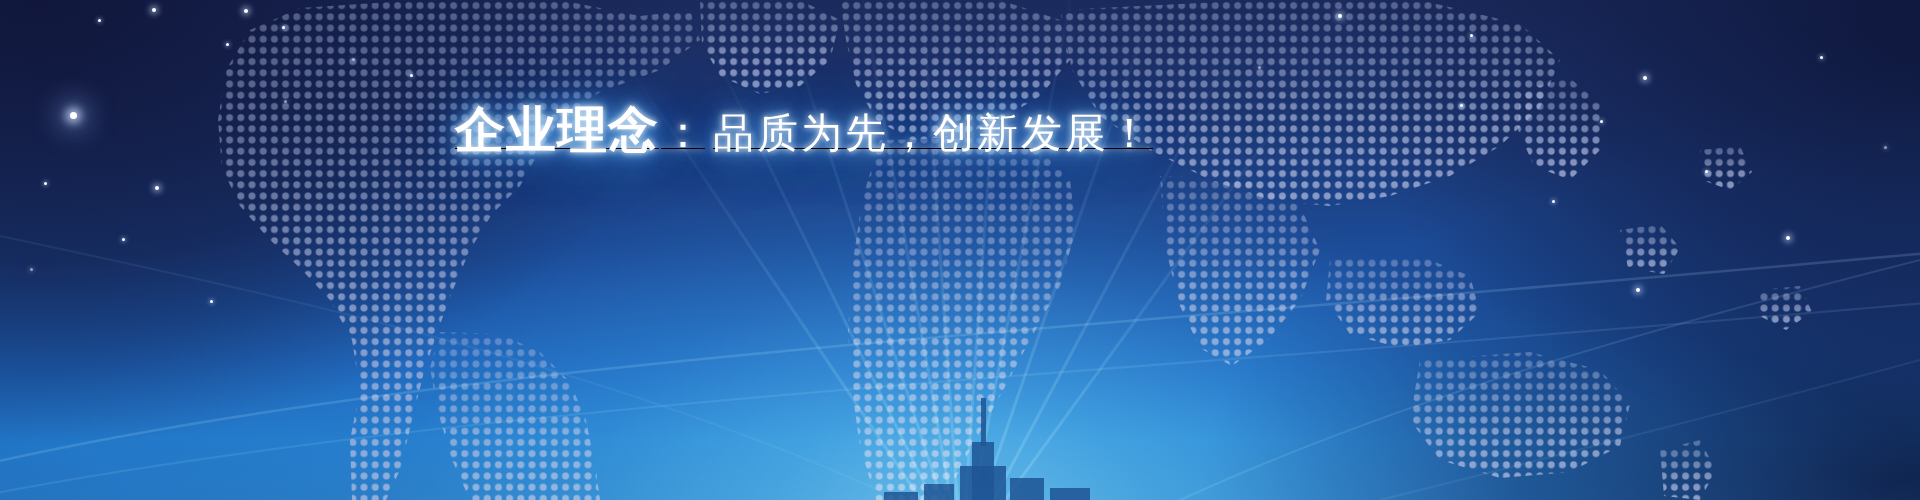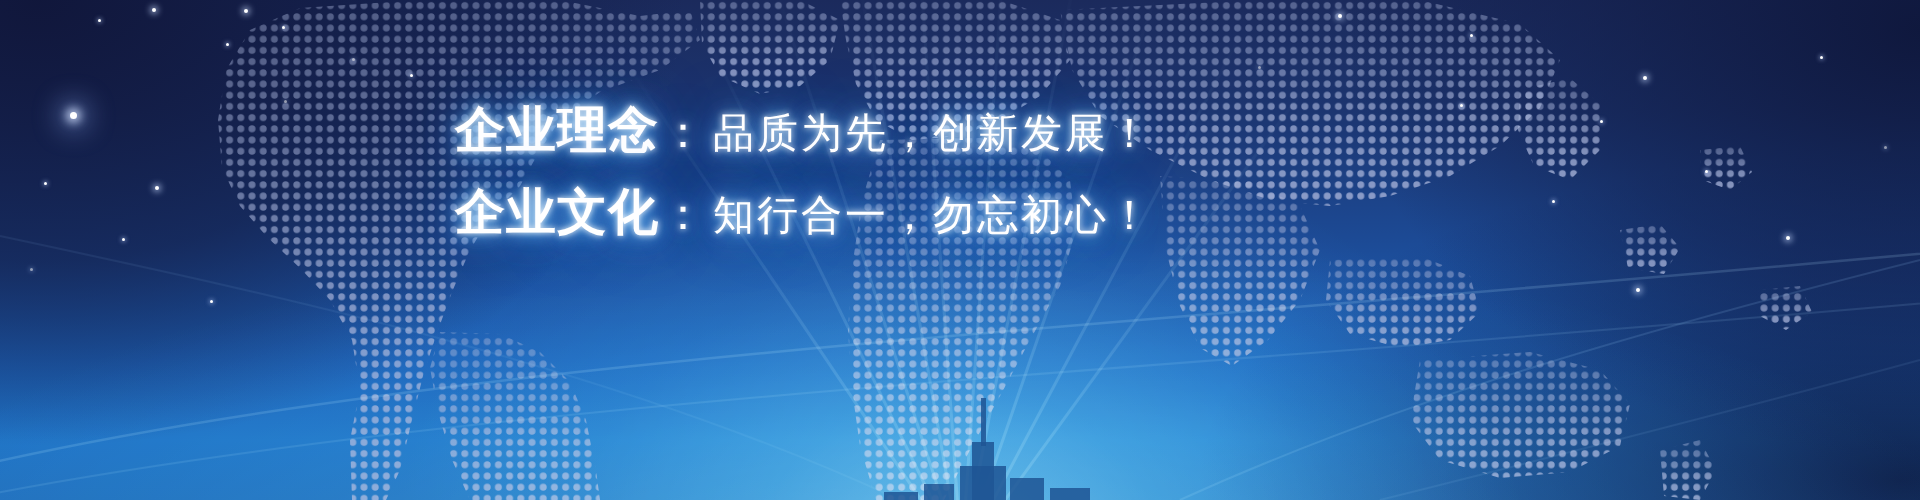--- a/index.html
+++ b/index.html
@@ -73,20 +73,21 @@
 
   
   .skyline{position:absolute;left:0;bottom:0;width:1920px;height:130px;}
 
   
   .text-block{
     position:absolute;
     left:455px;top:105px;
     width:760px;
     z-index:40;
+    text-decoration:underline;
   }
   .line{
     white-space:nowrap;
     color:#ffffff;
     line-height:1;
     text-shadow:
       0 0 6px rgba(255,255,255,.95),
       0 0 16px rgba(120,200,255,.95),
       0 0 34px rgba(70,165,255,.85),
       0 0 58px rgba(40,130,240,.60);
@@ -240,18 +241,15 @@
       <rect x="924" y="114" width="30" height="16"></rect>
       <rect x="1050" y="118" width="40" height="12"></rect>
       <rect x="884" y="122" width="34" height="8"></rect>
     </g>
   </svg>
 
   <div class="text-block">
     <div class="line line-1">
       <span class="lead">企业理念</span><span class="colon">：</span><span class="tail">品质为先，创新发展！</span>
     </div>
-    <div class="line line-2">
-      <span class="lead">企业文化</span><span class="colon">：</span><span class="tail">知行合一，勿忘初心！</span>
-    </div>
   </div>
 
 </div>
 
 </body></html>

